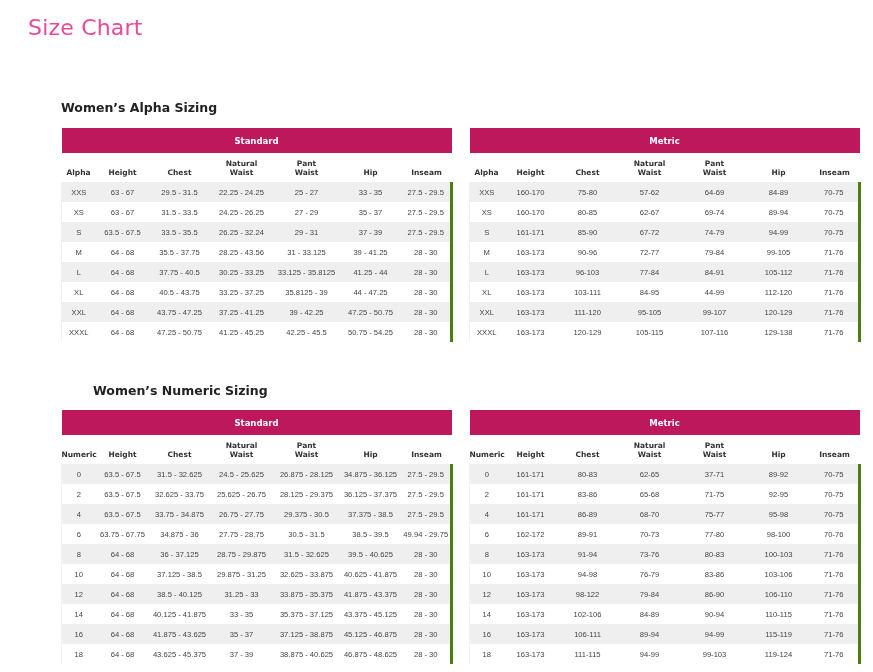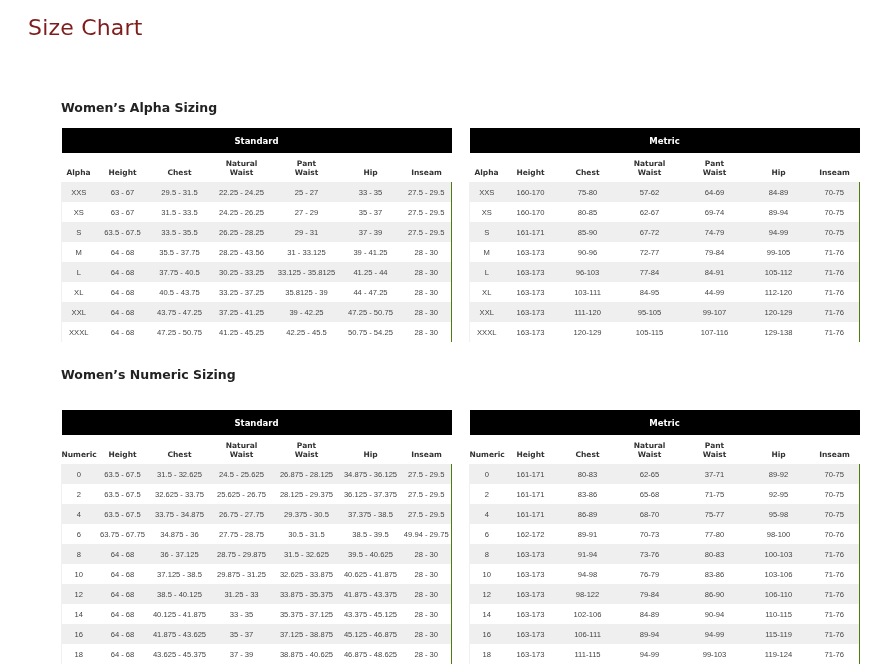--- a/index.html
+++ b/index.html
@@ -1,55 +1,55 @@
 <!DOCTYPE html>
 <html><head>
 <meta charset="utf-8">
 <style>
   * { box-sizing: border-box; margin: 0; padding: 0; }
   html, body { width: 873px; height: 672px; overflow: hidden; background: #ffffff; }
   body { font-family: "DejaVu Sans", "Liberation Sans", sans-serif; color: #222; position: relative; }
   .page-title {
     position: absolute; left: 28px; top: 15px;
-    font-size: 22px; font-weight: normal; color: #7f1d1d; letter-spacing: 0.2px;
+    font-size: 22px; font-weight: normal; color: #ec4899; letter-spacing: 0.2px;
   }
   .section-title {
     position: absolute; left: 61px;
     font-size: 12.5px; font-weight: bold; color: #222;
   }
   .tbl {
     position: absolute; width: 390px;
     border-collapse: collapse; table-layout: fixed;
     font-family: "Liberation Sans", sans-serif;
   }
   .tbl .bar th {
-    background: #000000; color: #ffffff; height: 25px;
+    background: #be185d; color: #ffffff; height: 25px;
     font-size: 8.5px; font-weight: bold; text-align: center;
     font-family: "DejaVu Sans", sans-serif;
   }
   .tbl .cols th {
     font-size: 7.5px; font-weight: bold; color: #333; height: 29px;
     text-align: center; vertical-align: bottom; padding-bottom: 5px; line-height: 9px;
     font-family: "DejaVu Sans", sans-serif;
   }
   .tbl tbody td {
     font-size: 7.6px; color: #444; height: 20px; text-align: center;
     white-space: nowrap;
   }
   .tbl tbody tr:nth-child(odd) td { background: #efefef; }
   .tbl tbody tr:nth-child(even) td { background: #ffffff; }
-  .tbl tbody { border-left: 1px solid #f1f1f1; border-right: 1px solid #4d7c0f; }
+  .tbl tbody { border-left: 1px solid #f1f1f1; border-right: 3px solid #4d7c0f; }
 </style>
 </head>
 <body>
 
 <h1 class="page-title">Size Chart</h1>
 
 <h2 class="section-title" style="top:100px;text-align:center;">Women’s Alpha Sizing</h2>
-<h2 class="section-title" style="top:367px;">Women’s Numeric Sizing</h2>
+<h2 class="section-title" style="top:383px;margin-left:32px;">Women’s Numeric Sizing</h2>
 
 <div id="tables-root">
     <table class="tbl" style="left: 61px; top: 128px;">
       <colgroup>
         <col style="width:34px">
         <col style="width:54px">
         <col style="width:60px">
         <col style="width:64px">
         <col style="width:66px">
         <col style="width:62px">
@@ -87,21 +87,21 @@
           <td>31.5 - 33.5</td>
           <td>24.25 - 26.25</td>
           <td>27 - 29</td>
           <td>35 - 37</td>
           <td>27.5 - 29.5</td>
         </tr>
         <tr>
           <td>S</td>
           <td>63.5 - 67.5</td>
           <td>33.5 - 35.5</td>
-          <td>26.25 - 28.25</td>
+          <td>26.25 - 32.24</td>
           <td>29 - 31</td>
           <td>37 - 39</td>
           <td>27.5 - 29.5</td>
         </tr>
         <tr>
           <td>M</td>
           <td>64 - 68</td>
           <td>35.5 - 37.75</td>
           <td>28.25 - 43.56</td>
           <td>31 - 33.125</td>

